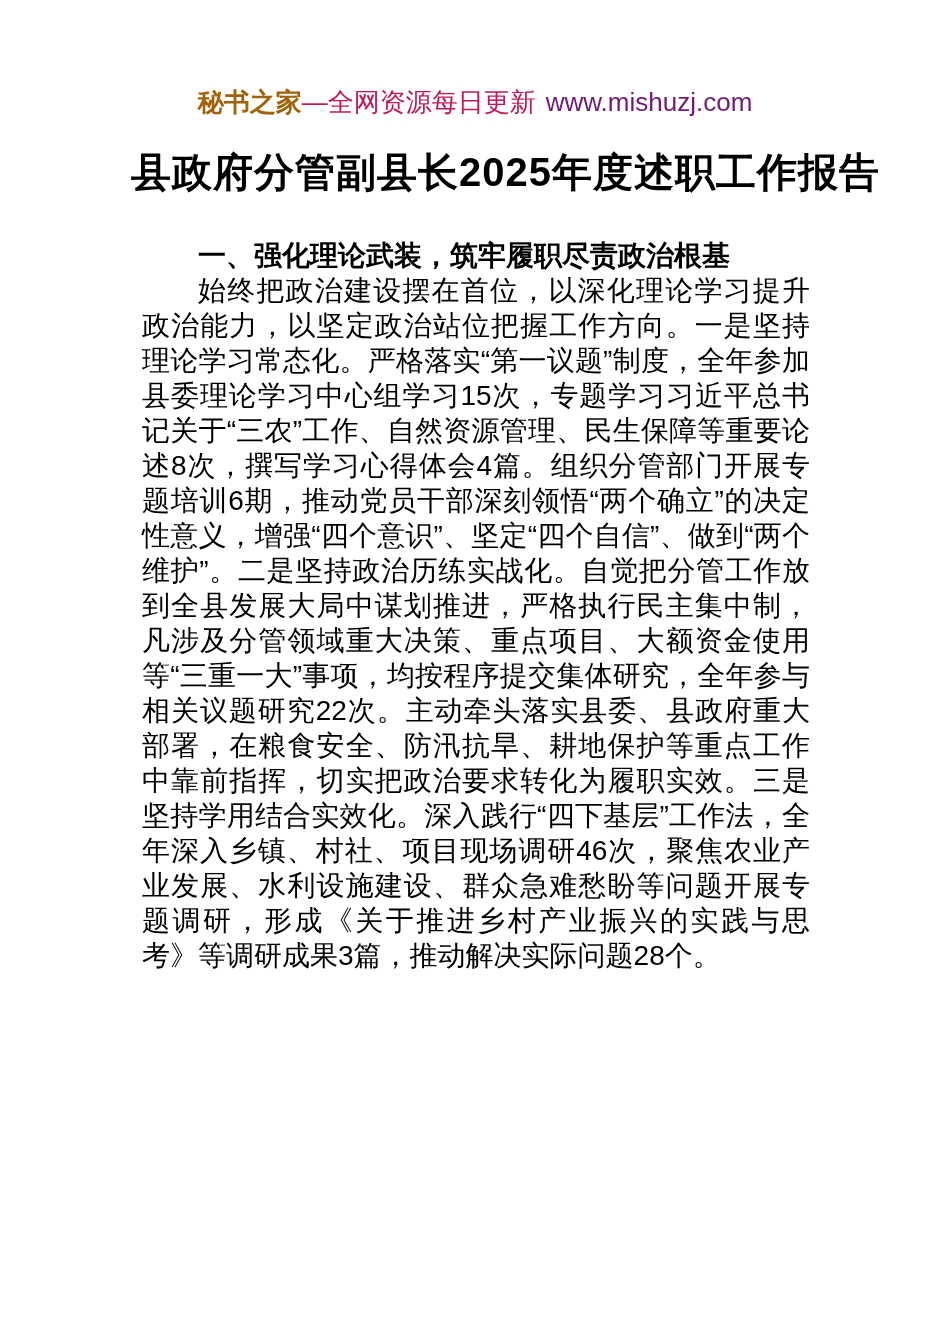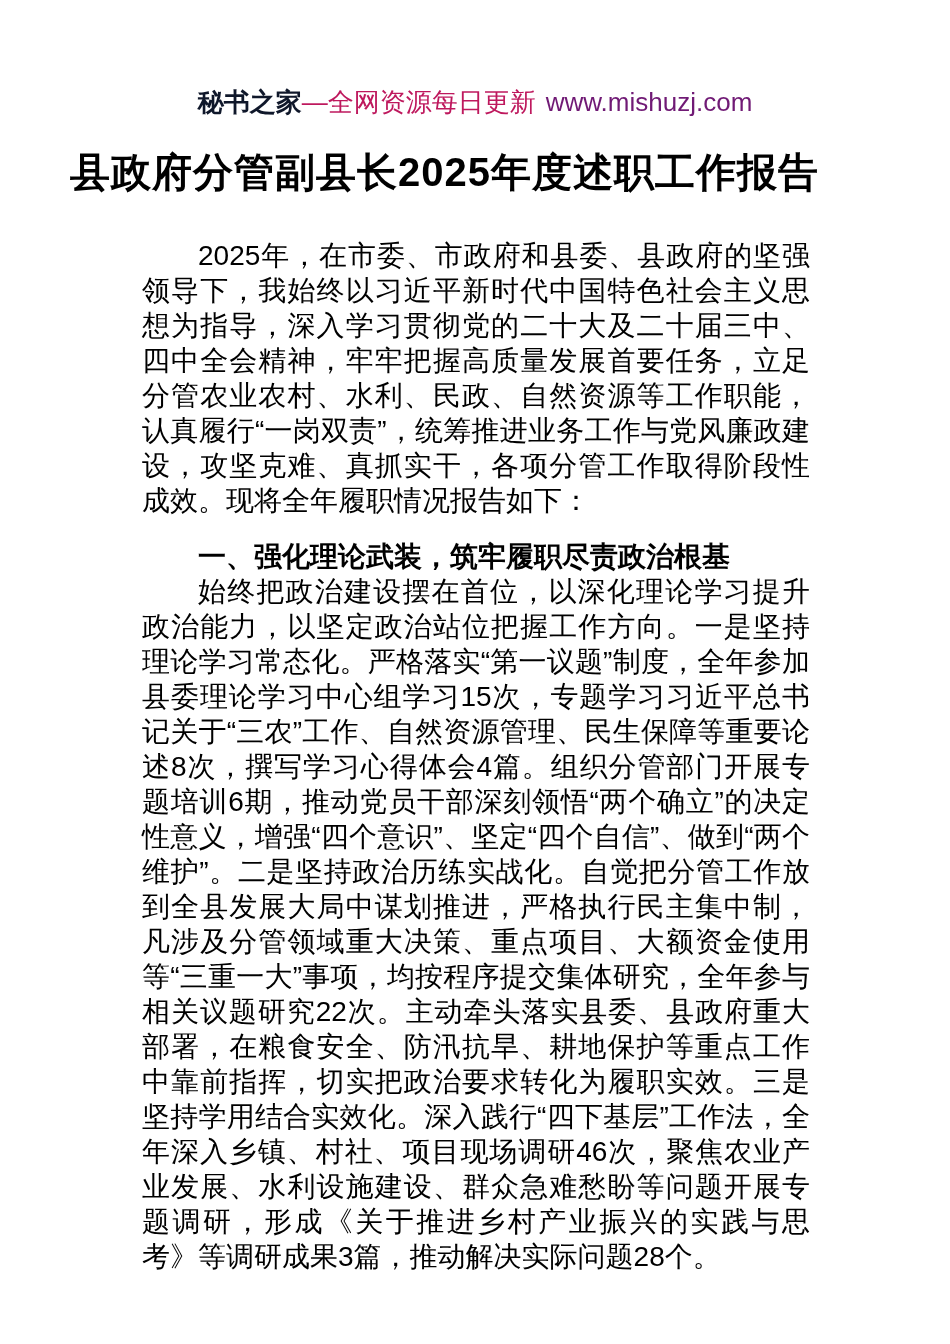--- a/index.html
+++ b/index.html
@@ -17,34 +17,34 @@
     color: #000000;
   }
   .site-header {
     padding-top: 86px;
     text-align: center;
     font-size: 26px;
     line-height: 32px;
     white-space: nowrap;
   }
   .site-header .brand {
-    color: #0f172a;
+    color: #a16207;
     font-weight: bold;
   }
   .site-header .tagline {
     color: #be185d;
     font-weight: normal;
   }
   .site-header .url {
     color: #701a75;
     margin-left: 10px;
   }
   .doc-title {
     margin: 28px 70px 0 70px;
-    text-align: left;
+    text-align: right;
     font-size: 40px;
     line-height: 52px;
     font-weight: bold;
     letter-spacing: 1px;
   }
   .doc-body {
     margin: 40px 140px 0 142px;
     font-size: 28px;
     line-height: 35px;
     text-align: justify;
@@ -65,18 +65,17 @@
 
 <div class="page">
 
   <div class="site-header">
     <span class="brand">秘书之家</span><span class="tagline">—全网资源每日更新</span><span class="url">www.mishuzj.com</span>
   </div>
 
   <h1 class="doc-title">县政府分管副县长2025年度述职工作报告</h1>
 
   <div class="doc-body">
-    <p>2025年，在市委、市政府和县委、县政府的坚强领导下，我始终以习近平新时代中国特色社会主义思想为指导，深入学习贯彻党的二十大及二十届三中、四中全会精神，牢牢把握高质量发展首要任务，立足分管农业农村、水利、民政、自然资源等工作职能，认真履行“一岗双责”，统筹推进业务工作与党风廉政建设，攻坚克难、真抓实干，各项分管工作取得阶段性成效。现将全年履职情况报告如下：</p>
     <p class="section-heading">一、强化理论武装，筑牢履职尽责政治根基</p>
     <p>始终把政治建设摆在首位，以深化理论学习提升政治能力，以坚定政治站位把握工作方向。一是坚持理论学习常态化。严格落实“第一议题”制度，全年参加县委理论学习中心组学习15次，专题学习习近平总书记关于“三农”工作、自然资源管理、民生保障等重要论述8次，撰写学习心得体会4篇。组织分管部门开展专题培训6期，推动党员干部深刻领悟“两个确立”的决定性意义，增强“四个意识”、坚定“四个自信”、做到“两个维护”。二是坚持政治历练实战化。自觉把分管工作放到全县发展大局中谋划推进，严格执行民主集中制，凡涉及分管领域重大决策、重点项目、大额资金使用等“三重一大”事项，均按程序提交集体研究，全年参与相关议题研究22次。主动牵头落实县委、县政府重大部署，在粮食安全、防汛抗旱、耕地保护等重点工作中靠前指挥，切实把政治要求转化为履职实效。三是坚持学用结合实效化。深入践行“四下基层”工作法，全年深入乡镇、村社、项目现场调研46次，聚焦农业产业发展、水利设施建设、群众急难愁盼等问题开展专题调研，形成《关于推进乡村产业振兴的实践与思考》等调研成果3篇，推动解决实际问题28个。</p>
   </div>
 
 </div>
 
 </body></html>

